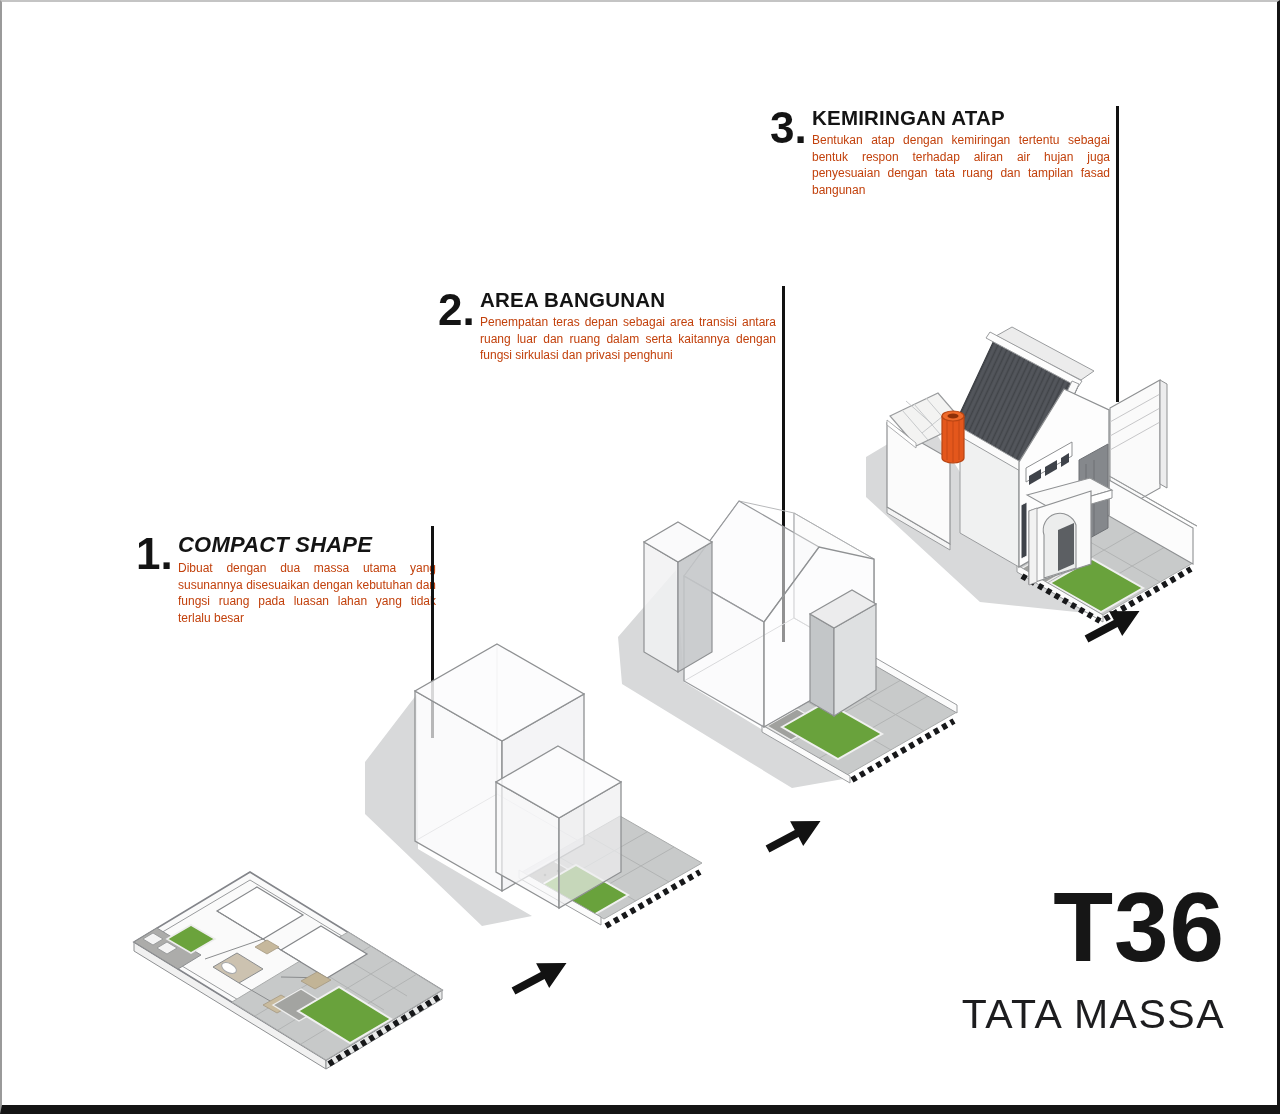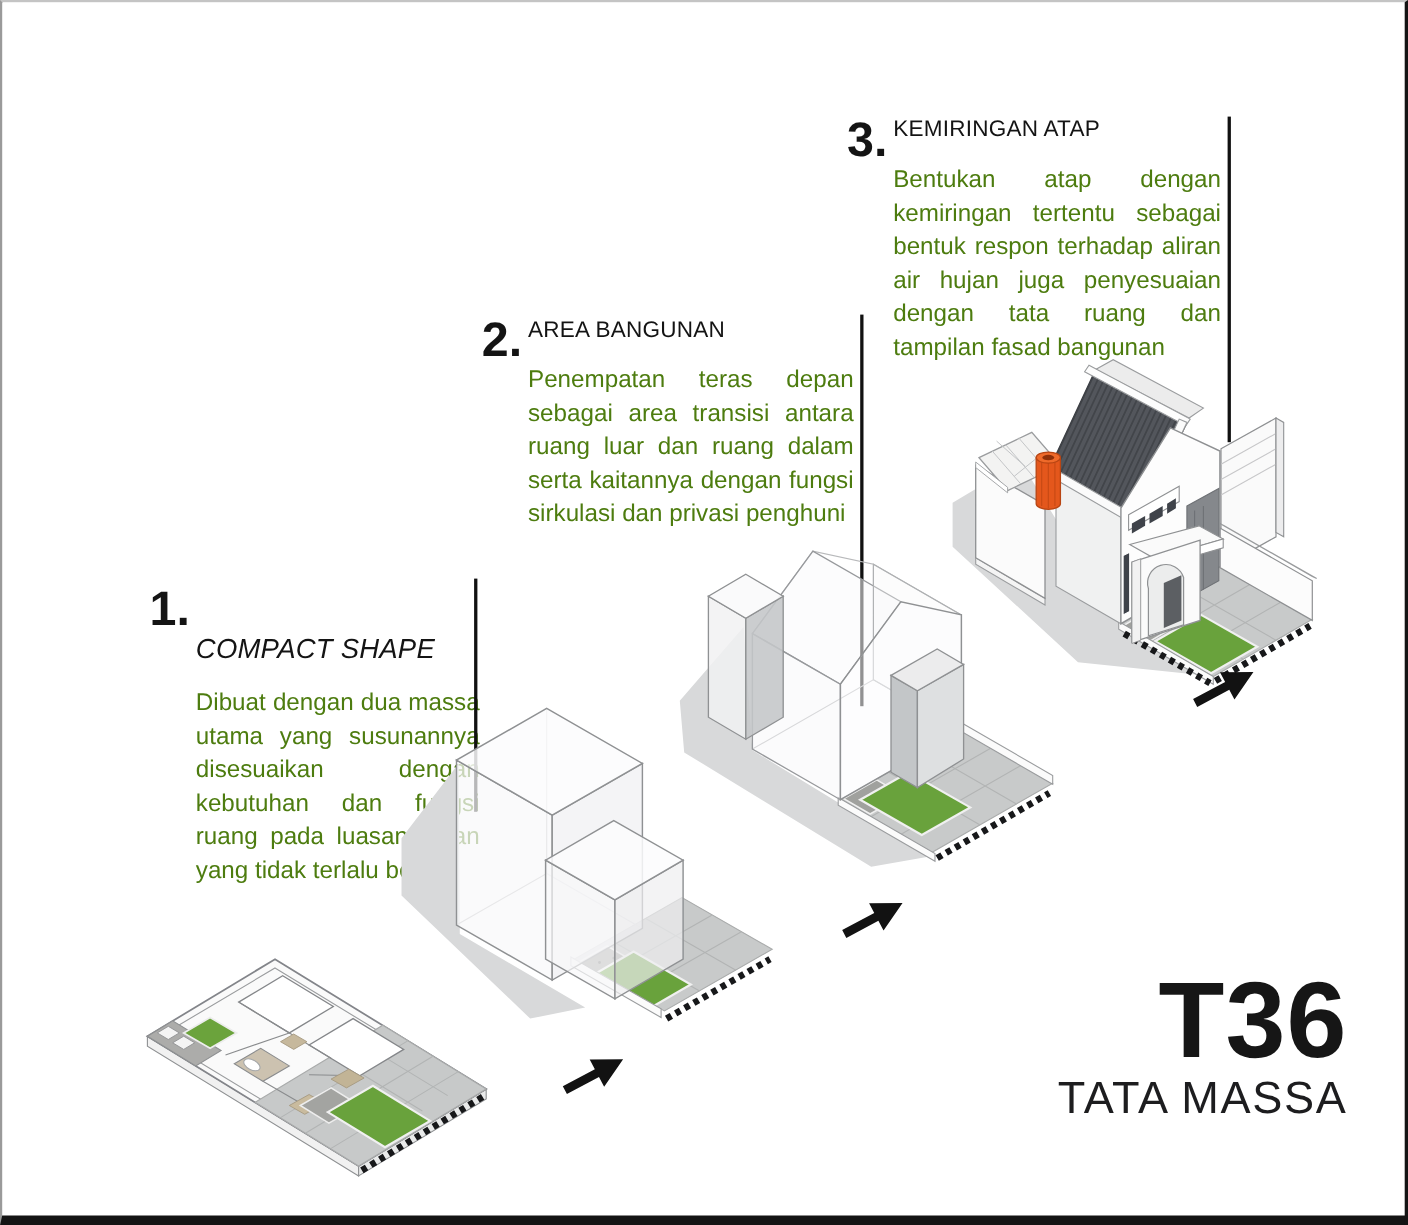--- a/index.html
+++ b/index.html
@@ -9,32 +9,32 @@
     border-left:2px solid #9a9a9a; border-top:2px solid #c4c4c4;
     border-right:3px solid #141414; border-bottom:9px solid #141414;
     font-family:"Liberation Sans", sans-serif; color:#1d1d1f;
   }
   .annotation { position:absolute; }
   .num {
     position:absolute; left:0; top:-8; font-size:44px; font-weight:700;
     color:#141414; line-height:1;
   }
   .ann-text { margin-left:42px; }
-  .ann-title { font-size:20.5px; font-weight:400; letter-spacing:.2px; color:#141414; white-space:nowrap; }
-  .ann-title.italic { font-style:italic; font-size:25px;margin-top:44px; }
+  .ann-title { font-size:20.5px; font-weight:700; letter-spacing:.2px; color:#141414; white-space:nowrap; }
+  .ann-title.italic { font-style:italic; font-size:22px; }
   .ann-body {
-    margin-top:18px; font-size:22px; line-height:1.39; color:#4d7c0f;
+    margin-top:2px; font-size:12px; line-height:1.39; color:#c2410c;
     text-align:justify;
   }
   .callout { position:absolute; width:3px; background:#111; }
   .arrow { position:absolute; }
   .model { position:absolute; }
   .titleblock { position:absolute; left:857px; top:876px; width:366px; text-align:right; }
   .titlecode { font-size:98px; font-weight:700; letter-spacing:1px; line-height:1; color:#161616; }
-  .subtitle { margin-top:0; font-size:41px; font-weight:400; letter-spacing:1.5px; line-height:1.1; color:#1d1d1f; }
+  .subtitle { margin-top:16px; font-size:41px; font-weight:400; letter-spacing:1.5px; line-height:1.1; color:#1d1d1f; }
 </style>
 </head>
 <body>
 
 <div class="page">
 
   <div class="annotation" style="left:768px; top:104px;">
     <div class="num">3.</div>
     <div class="ann-text" style="width:298px;">
       <div class="ann-title">KEMIRINGAN ATAP</div>

